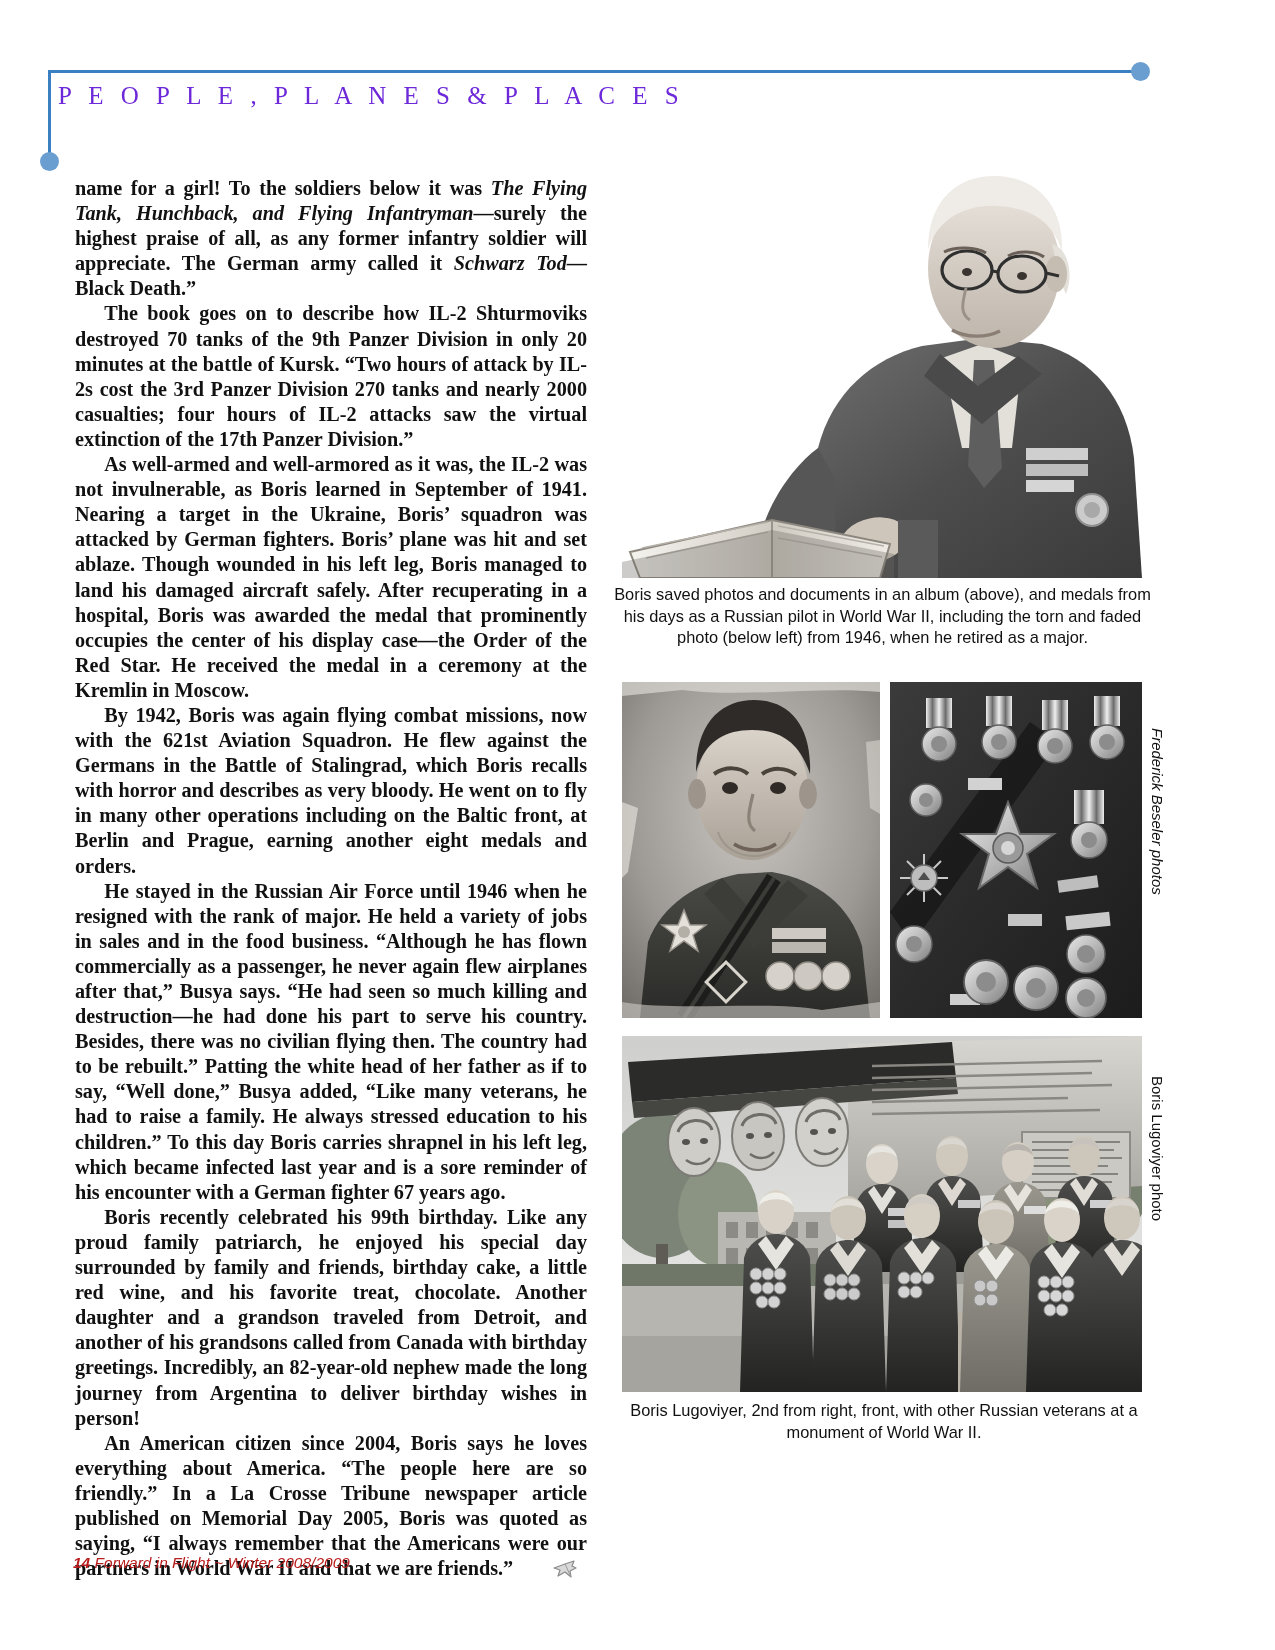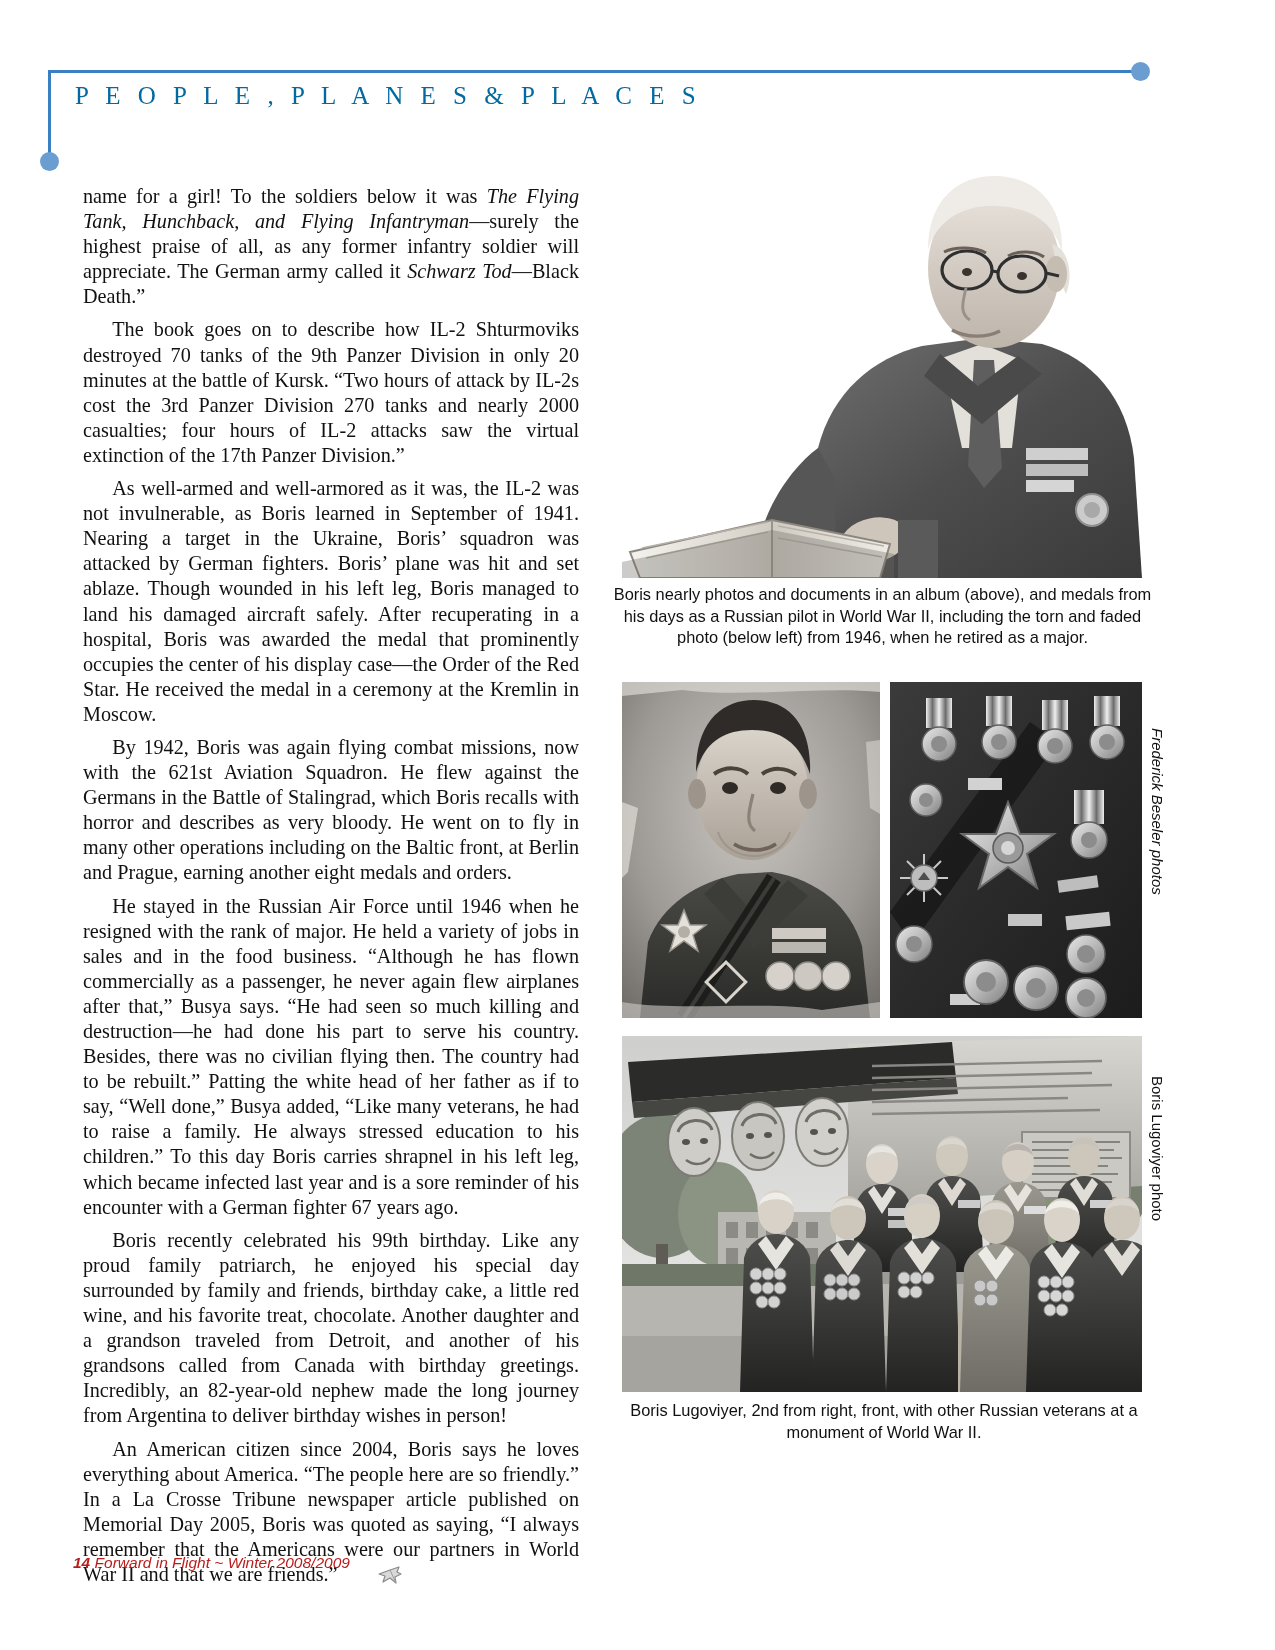--- a/index.html
+++ b/index.html
@@ -47,43 +47,44 @@
     left: 40px;
     top: 152px;
     width: 19px;
     height: 19px;
     border-radius: 50%;
     background: #6a9ed0;
   }
 
   .kicker {
     position: absolute;
-    left: 75px;
+    left: 58px;
     top: 82px;
     font-family: "Liberation Serif", serif;
     font-size: 25px;
     letter-spacing: 5.5px;
-    color: #0369a1;
+    color: #6d28d9;
     white-space: nowrap;
   }
 
   
   .text-column {
     position: absolute;
     left: 75px;
     top: 176px;
     width: 512px;
     font-size: 20.2px;
     line-height: 25.1px;
     text-align: justify;
     color: #111;
   }
   .text-column p {
-    margin: 8px;
+    margin: 0;
     text-indent: 1.45em;
+    font-weight: bold;
   }
   .text-column p.noindent {
     text-indent: 0;
   }
   .text-column i {
     font-style: italic;
   }
 
   .endmark {
     display: inline-block;
@@ -289,21 +290,21 @@
       <path d="M24 410 L146 384" stroke="#b6b1a8" stroke-width="1.5"></path>
       <path d="M156 378 L262 398" stroke="#b6b1a8" stroke-width="1.5"></path>
       <path d="M156 390 L260 409" stroke="#b6b1a8" stroke-width="1.5"></path>
       <path d="M0 414 L150 382 L272 406 L272 430 L0 430 Z" fill="#6d6963" opacity="0.35"></path>
     </g>
 
     <rect x="276" y="372" width="40" height="58" fill="#5a5a5a"></rect>
   </svg>
 </div>
 
-<div class="caption" id="caption-album">Boris nearly photos and documents in an album (above), and medals from his days as a Russian pilot in World War II, including the torn and faded photo (below left) from 1946, when he retired as a major.</div>
+<div class="caption" id="caption-album">Boris saved photos and documents in an album (above), and medals from his days as a Russian pilot in World War II, including the torn and faded photo (below left) from 1946, when he retired as a major.</div>
 
 <div class="photo" id="photo-soldier">
   <svg viewBox="0 0 258 336" preserveAspectRatio="none">
     <defs>
       <radialGradient id="bgS" cx="50%" cy="38%" r="78%">
         <stop offset="0%" stop-color="#c9c6c1"></stop>
         <stop offset="60%" stop-color="#9d9a95"></stop>
         <stop offset="100%" stop-color="#6e6b67"></stop>
       </radialGradient>
       <linearGradient id="tunic" x1="0" y1="0" x2="0" y2="1">

